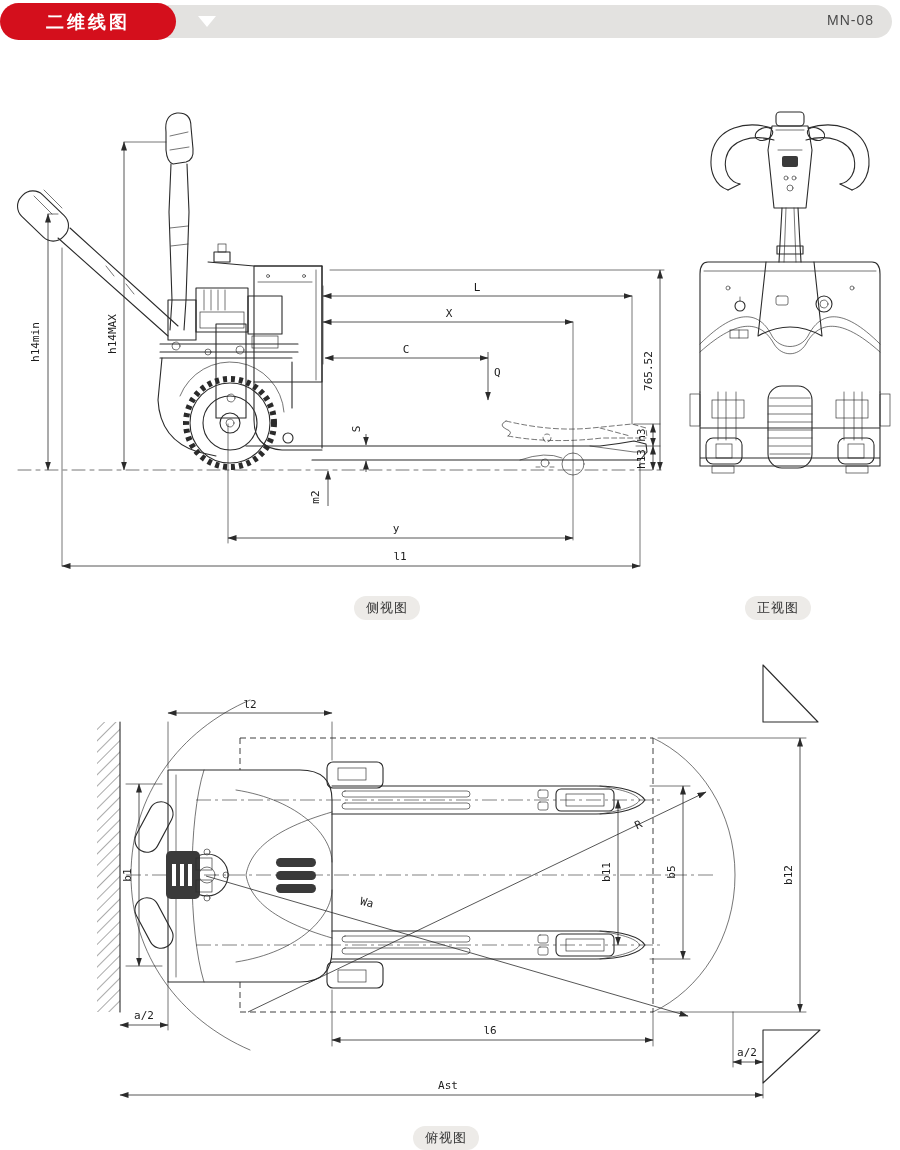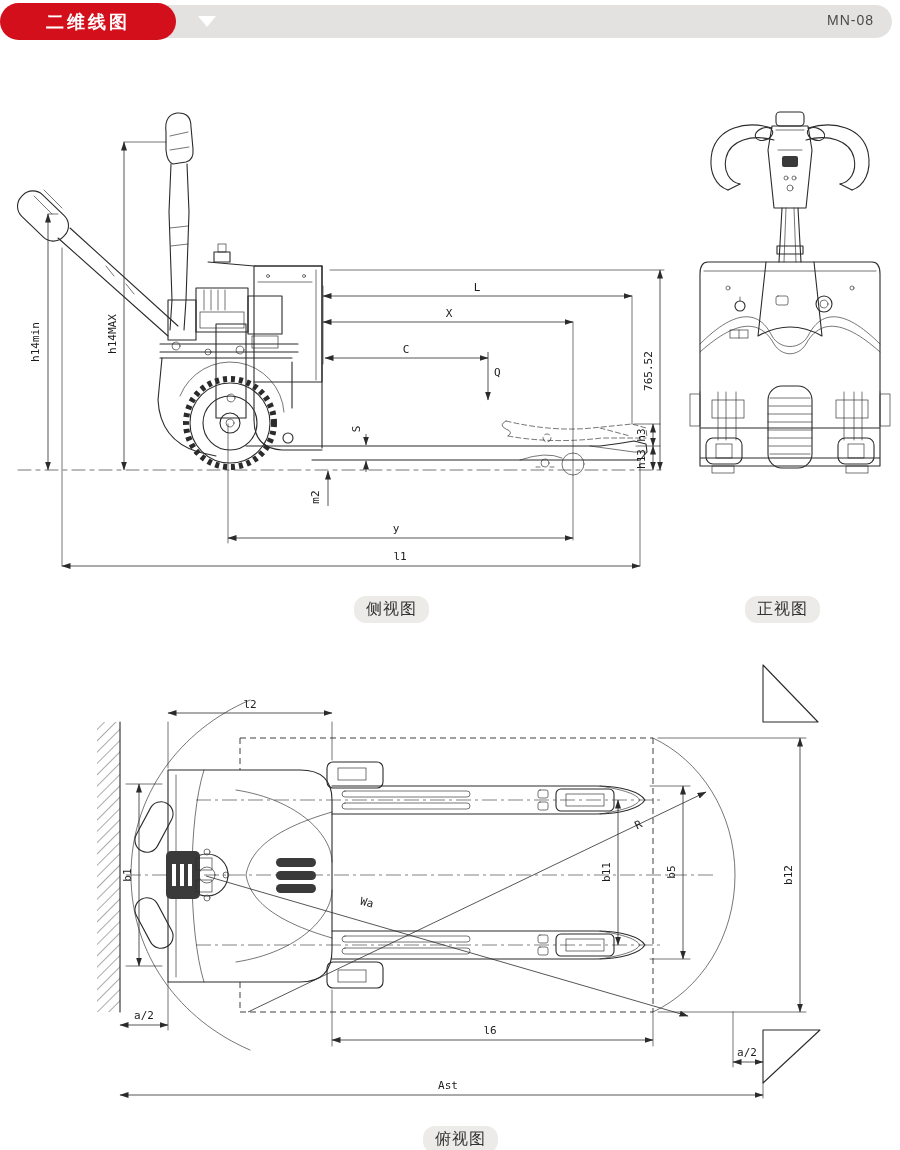--- a/index.html
+++ b/index.html
@@ -9,21 +9,21 @@
   
   .hdr-bar{position:absolute;left:152px;right:8px;top:5px;height:33px;background:#e3e2e0;border-radius:17px;}
   .hdr-ribbon{position:absolute;left:0;top:3px;width:176px;height:37px;background:#d40f1c;
     border-radius:19px;display:flex;align-items:center;justify-content:center;z-index:2;}
   .hdr-title{color:#fff;font-size:18px;font-weight:bold;letter-spacing:3px;}
   .hdr-tri{position:absolute;left:198px;top:16px;width:0;height:0;z-index:3;
     border-left:9px solid transparent;border-right:9px solid transparent;border-top:11px solid #ffffff;}
   .hdr-model{position:absolute;right:26px;top:12px;font-size:14px;color:#4a4a4a;z-index:3;letter-spacing:1px;}
 
   
-  .pill{position:absolute;background:#edebe8;color:#333;border-radius:12px;font-size:16px;
+  .pill{position:absolute;background:#edebe8;color:#333;border-radius:12px;font-size:13px;
     padding:3px 12px;letter-spacing:1px;}
 
   
   .ln{fill:none;stroke:#2b2b2b;stroke-width:1.1;stroke-linecap:round;stroke-linejoin:round;}
   .tn{fill:none;stroke:#2b2b2b;stroke-width:0.65;stroke-linecap:round;}
   .dim{fill:none;stroke:#2b2b2b;stroke-width:0.8;}
   .dash{stroke-dasharray:5 3;}
   .gdash{stroke-dasharray:13 5 4 5;}
   .cl{fill:none;stroke:#2b2b2b;stroke-width:0.6;stroke-dasharray:15 4 3 4;}
   .env{fill:none;stroke:#2b2b2b;stroke-width:0.9;stroke-dasharray:6 4;}
@@ -40,21 +40,21 @@
   <div class="hdr-bar"></div>
   <div class="hdr-ribbon">
     <span class="hdr-title">二维线图</span>
   </div>
   <div class="hdr-tri"></div>
   <div class="hdr-model">MN-08</div>
 
   
   <div class="pill" style="left:354px;top:596px;">侧视图</div>
   <div class="pill" style="left:745px;top:596px;">正视图</div>
-  <div class="pill" style="left:423px;top:1126px;">俯视图</div>
+  <div class="pill" style="left:413px;top:1126px;">俯视图</div>
 
   <svg width="900" height="1150" viewBox="0 0 900 1150">
     <defs>
       <marker id="arr" markerWidth="10" markerHeight="8" refX="8.5" refY="3" orient="auto-start-reverse" markerUnits="userSpaceOnUse">
         <path d="M0 0 L9 3 L0 6 Z" fill="#2b2b2b"></path>
       </marker>
       <pattern id="hatch" width="8" height="8" patternUnits="userSpaceOnUse" patternTransform="rotate(45)">
         <line x1="0" y1="0" x2="0" y2="8" stroke="#2b2b2b" stroke-width="0.8"></line>
       </pattern>
     </defs>

